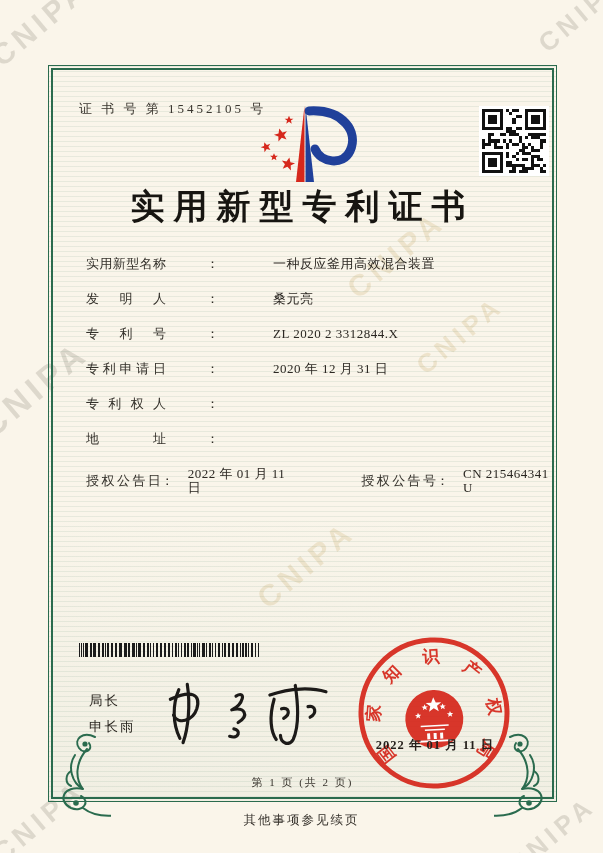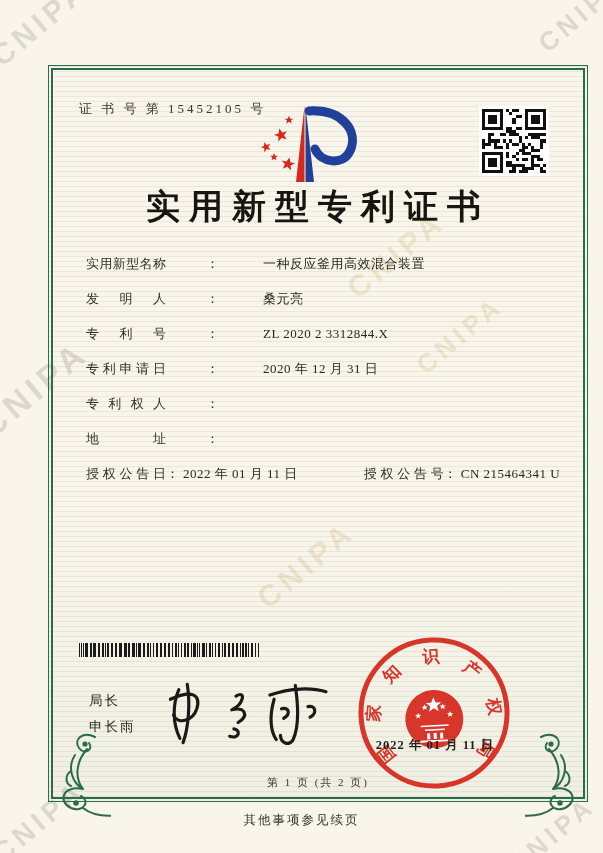--- a/index.html
+++ b/index.html
@@ -15,39 +15,38 @@
     transform:rotate(-40deg);white-space:nowrap;
   }
   .wm.gray{color:#c2bcb0;}
   .wm.tan{color:#e3d2ae;}
   .frame{
     position:absolute;left:48px;top:65px;width:507px;height:735px;
     border:1px solid #2a6b4e;
     background:
       linear-gradient(180deg, rgba(70,125,95,0) 60%, rgba(70,125,95,0.05) 100%),
       repeating-linear-gradient(180deg, rgba(44,110,80,0.09) 0 1px, rgba(44,110,80,0) 1px 5px);
-    padding-left: 31px;
   }
   .frame::before{
     content:"";position:absolute;inset:2px;border:2px solid #2a6b4e;pointer-events:none;
   }
   .cert-no{position:absolute;left:30px;top:34px;font-size:13px;letter-spacing:3px;color:#3a362f;}
   .logo{position:absolute;left:194px;top:36px;width:130px;height:82px;}
   .qr{position:absolute;left:430px;top:40px;width:64px;height:64px;background:#fff;padding:3px;}
   .qr svg{width:100%;height:100%;shape-rendering:crispEdges;}
   .title{
     position:absolute;left:0;top:118px;width:100%;text-align:center;
     font-size:34px;font-weight:bold;letter-spacing:9px;color:#171511;
   }
   .fields{position:absolute;left:37px;top:191px;display:flex;flex-direction:column;gap:21px;font-size:13px;}
   .frow{display:flex;align-items:baseline;line-height:14px;gap:40px;}
   .fgroup{display:flex;align-items:center;}
   .flabel{display:inline-block;width:80px;text-align:justify;text-align-last:justify;color:#33302a;}
   .fcolon{margin:0 2px 0 0;}
-  .fvalue{margin-left:2px;letter-spacing:.5px;color:#2c2823;}
+  .fvalue{margin-left:12px;letter-spacing:.5px;color:#2c2823;}
   .fgroup + .fgroup{margin-left:26px;}
   .body-text{
     position:absolute;left:30px;top:427px;width:458px;
     font-size:13px;line-height:22.5px;text-align:justify;color:#2e2a24;
   }
   .body-text p{margin:0;text-indent:2em;}
   .barcode{position:absolute;left:30px;top:577px;width:184px;height:14px;}
   .officer{position:absolute;left:40px;top:622px;font-size:13.5px;line-height:26px;letter-spacing:2px;color:#2a2620;}
   .signature{position:absolute;left:115px;top:615px;width:180px;height:64px;}
   .seal{position:absolute;left:305px;top:567px;width:160px;height:160px;transform:rotate(-3deg);opacity:.93;}

